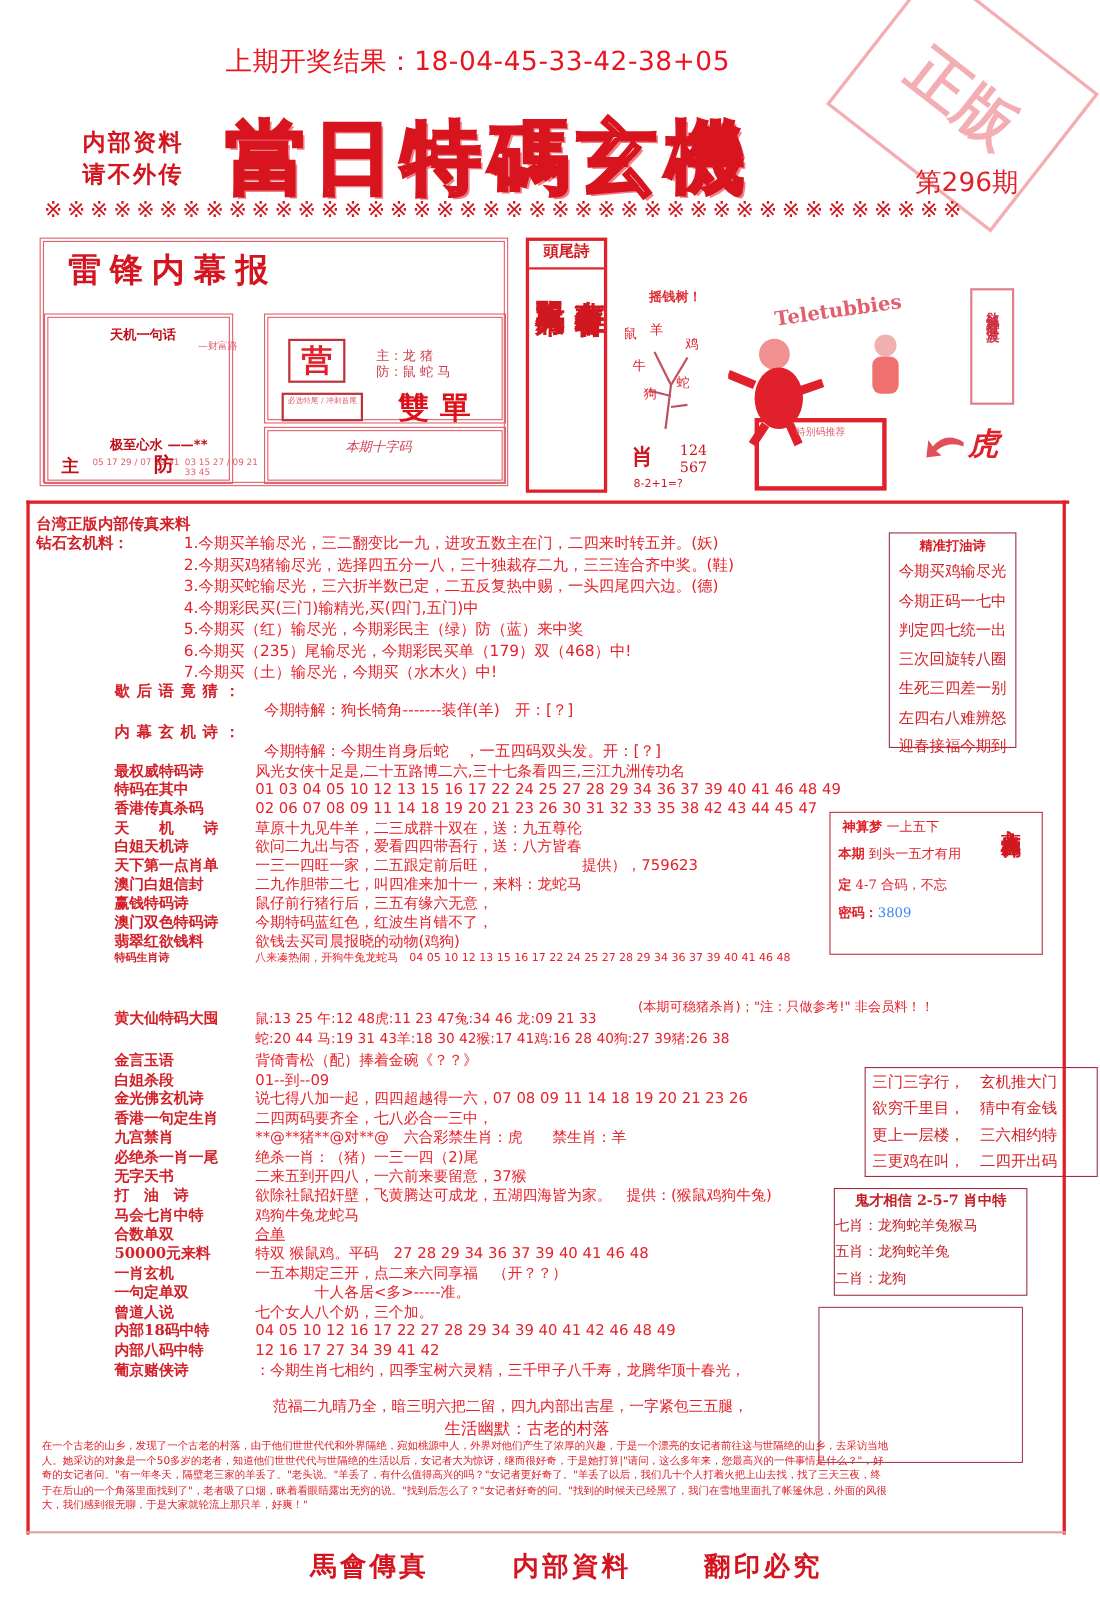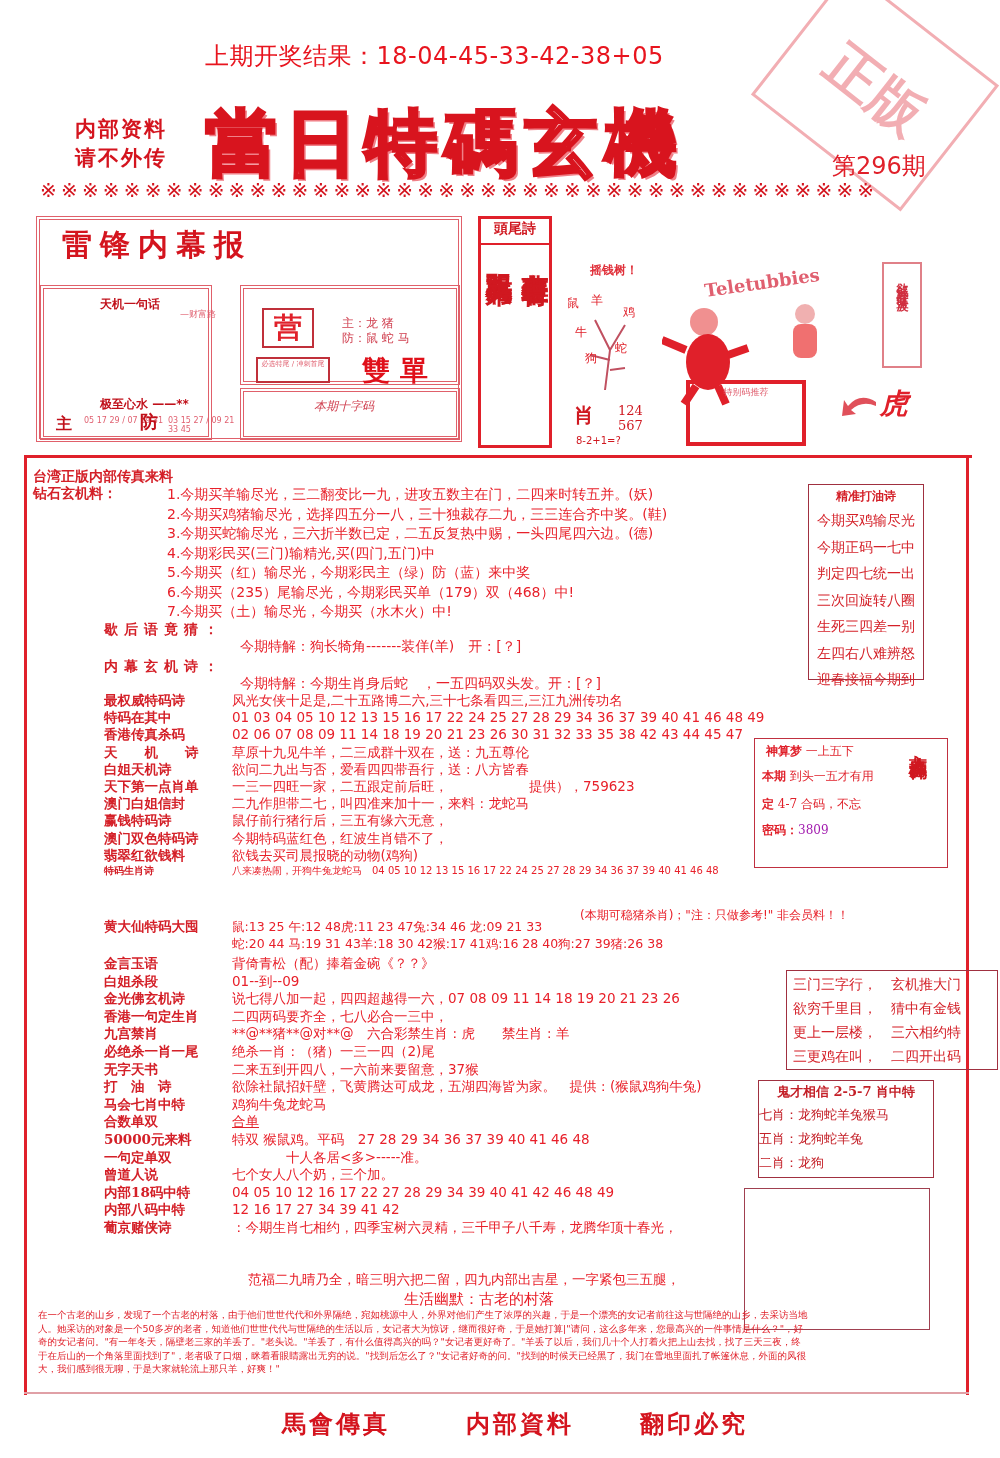--- a/index.html
+++ b/index.html
@@ -160,20 +160,21 @@
   <div style="height:17.6px;white-space:nowrap;font-size:13.5px;"><span class="lbl" style="width:128px;">白姐杀段</span><span class="val">01--到--09</span></div>
   <div style="height:17.6px;white-space:nowrap;font-size:13.5px;"><span class="lbl" style="width:128px;">金光佛玄机诗</span><span class="val">说七得八加一起，四四超越得一六，07 08 09 11 14 18 19 20 21 23 26</span></div>
   <div style="height:17.6px;white-space:nowrap;font-size:13.5px;"><span class="lbl" style="width:128px;">香港一句定生肖</span><span class="val">二四两码要齐全，七八必合一三中，</span></div>
   <div style="height:17.6px;white-space:nowrap;font-size:13.5px;"><span class="lbl" style="width:128px;">九宫禁肖</span><span class="val">**@**猪**@对**@　六合彩禁生肖：虎　　禁生肖：羊</span></div>
   <div style="height:17.6px;white-space:nowrap;font-size:13.5px;"><span class="lbl" style="width:128px;">必绝杀一肖一尾</span><span class="val">绝杀一肖：（猪）一三一四（2)尾</span></div>
   <div style="height:17.6px;white-space:nowrap;font-size:13.5px;"><span class="lbl" style="width:128px;">无字天书</span><span class="val">二来五到开四八，一六前来要留意，37猴</span></div>
   <div style="height:17.6px;white-space:nowrap;font-size:13.5px;"><span class="lbl" style="width:128px;">打　油　诗</span><span class="val">欲除社鼠招奸壁，飞黄腾达可成龙，五湖四海皆为家。　提供：(猴鼠鸡狗牛兔)</span></div>
   <div style="height:17.6px;white-space:nowrap;font-size:13.5px;"><span class="lbl" style="width:128px;">马会七肖中特</span><span class="val">鸡狗牛兔龙蛇马</span></div>
   <div style="height:17.6px;white-space:nowrap;font-size:13.5px;text-decoration:underline;"><span class="lbl" style="width:128px;">合数单双</span><span class="val">合单</span></div>
   <div style="height:17.6px;white-space:nowrap;font-size:13.5px;"><span class="lbl" style="width:128px;">50000元来料</span><span class="val">特双 猴鼠鸡。平码　27 28 29 34 36 37 39 40 41 46 48</span></div>
+  <div style="height:17.6px;white-space:nowrap;font-size:13.5px;"><span class="lbl" style="width:128px;">一肖玄机</span><span class="val">一五本期定三开，点二来六同享福　（开？？）</span></div>
   <div style="height:17.6px;white-space:nowrap;font-size:13.5px;"><span class="lbl" style="width:128px;">一句定单双</span><span class="val">　　　　十人各居&lt;多&gt;-----准。</span></div>
   <div style="height:17.6px;white-space:nowrap;font-size:13.5px;"><span class="lbl" style="width:128px;">曾道人说</span><span class="val">七个女人八个奶，三个加。</span></div>
   <div style="height:17.6px;white-space:nowrap;font-size:13.5px;"><span class="lbl" style="width:128px;">内部18码中特</span><span class="val">04 05 10 12 16 17 22 27 28 29 34 39 40 41 42 46 48 49</span></div>
   <div style="height:17.6px;white-space:nowrap;font-size:13.5px;"><span class="lbl" style="width:128px;">内部八码中特</span><span class="val">12 16 17 27 34 39 41 42</span></div>
   <div style="height:17.6px;white-space:nowrap;font-size:13.5px;"><span class="lbl" style="width:128px;">葡京赌侠诗</span><span class="val">：今期生肖七相约，四季宝树六灵精，三千甲子八千寿，龙腾华顶十春光，</span></div>
 </div>
 <div class="row val" style="top:1270px;left:248px;font-size:13.5px;">范福二九晴乃全，暗三明六把二留，四九内部出吉星，一字紧包三五腿，</div>
 <div class="row val" style="top:1290px;left:404px;font-size:15px;">生活幽默：古老的村落</div>
 
 <div class="box" style="left:808px;top:484px;width:116px;height:196px;border-color:#a03040;border-width:1.5px;">
@@ -186,21 +187,21 @@
     <div>生死三四差一别</div>
     <div>左四右八难辨怒</div>
     <div>迎春接福今期到</div>
   </div>
 </div>
 
 <div class="box" style="left:754px;top:738px;width:194px;height:130px;border-color:#c03040;border-width:1.5px;"></div>
 <div class="abs fs12" style="left:766px;top:743px;white-space:nowrap;"><b>神算梦</b> <span style="font-family:'DejaVu Serif',serif;">一上五下</span></div>
 <div class="abs fs12" style="left:762px;top:768px;white-space:nowrap;"><b>本期</b> <span style="font-family:'DejaVu Serif',serif;">到头一五才有用</span></div>
 <div class="abs fs12" style="left:762px;top:796px;white-space:nowrap;"><b>定</b> <span style="font-family:'DejaVu Serif',serif;">4-7 合码，不忘</span></div>
-<div class="abs fs12" style="left:762px;top:822px;white-space:nowrap;"><b>密码：</b><span style="font-family:'DejaVu Serif',serif;color:#a21caf;">3809</span></div>
+<div class="abs fs12" style="left:762px;top:822px;white-space:nowrap;"><b>密码：</b><span style="font-family:'DejaVu Serif',serif;color:#3b82f6;">3809</span></div>
 <div class="abs" style="left:906px;top:740px;writing-mode:vertical-rl;font-size:18px;color:#d01820;font-weight:bold;font-family:'DejaVu Serif',serif;letter-spacing:2px;">入夢應神碼</div>
 
 <div class="box" style="left:786px;top:970px;width:212px;height:100px;border-color:#a03040;border-width:1.5px;">
   <div class="side-list" style="padding-top:1px;">
     <div style="text-align:left;padding-left:6px;line-height:24px;">三门三字行，　玄机推大门</div>
     <div style="text-align:left;padding-left:6px;line-height:24px;">欲穷千里目，　猜中有金钱</div>
     <div style="text-align:left;padding-left:6px;line-height:24px;">更上一层楼，　三六相约特</div>
     <div style="text-align:left;padding-left:6px;line-height:24px;">三更鸡在叫，　二四开出码</div>
   </div>
 </div>

